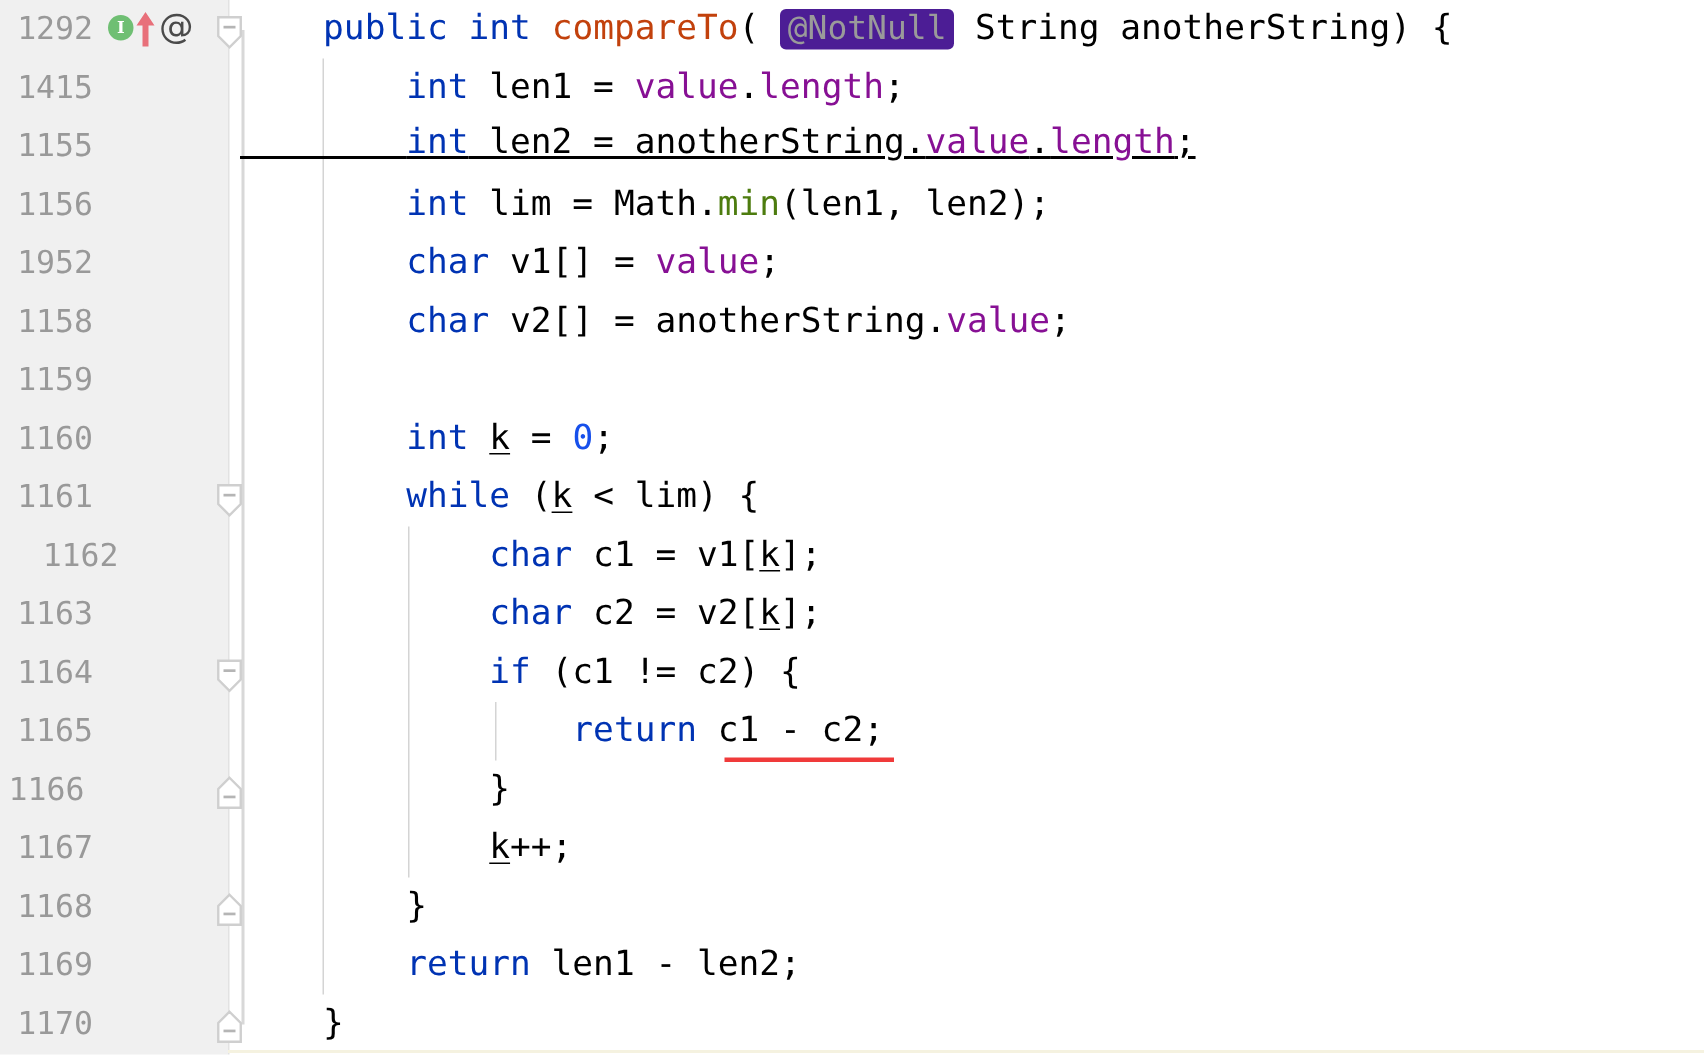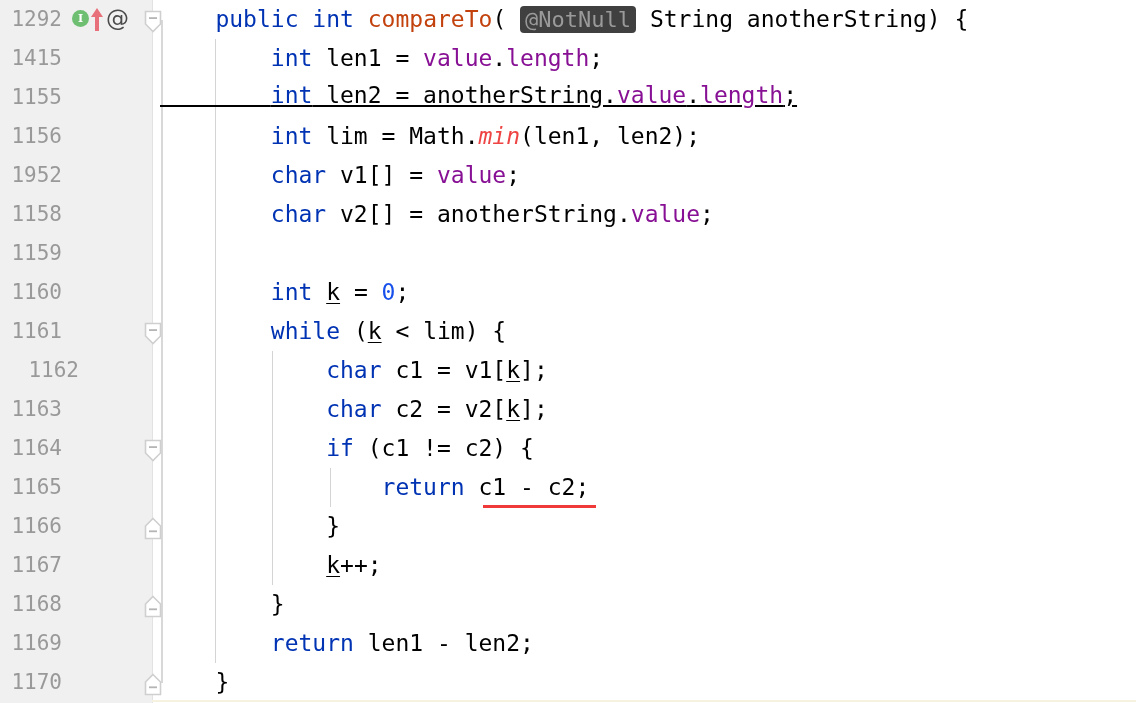--- a/index.html
+++ b/index.html
@@ -94,26 +94,26 @@
     white-space: pre;
     font-family: "DejaVu Sans Mono", "Liberation Mono", monospace;
     color: #000000;
   }
 
   .kw   { color: #0033b3; }
   .pln  { color: #000000; }
   .fld  { color: #871094; }
   .num  { color: #1750eb; }
   .meth { color: #c2410c; }
-  .stat { font-style: italic; color: #ef4444; }
+  .stat { color: #4d7c0f; }
   .ul   { text-decoration: underline; text-decoration-color: #000000;
           text-underline-offset: 3px; text-decoration-thickness: 1px; }
 
   .hint {
-    background: #404040;
+    background: #4c1d95;
     color: #9a9a9a;
     border-radius: 4px;
     padding: 1px 5px;
     font-size: 22px;
   }
 
   .err-underline {
     position: absolute;
     height: 3px;
     background: #f03a3a;
@@ -141,21 +141,21 @@
       <div class="line-num" style="top: 117px;">1156</div>
       <div class="line-num" style="top: 156px;">1952</div>
       <div class="line-num" style="top: 195px;">1158</div>
       <div class="line-num" style="top: 234px;">1159</div>
       <div class="line-num" style="top: 273px;">1160</div>
       <div class="line-num" style="top: 312px;">1161</div>
       <div class="line-num" style="top: 351px; margin-left: 17px;">1162</div>
       <div class="line-num" style="top: 390px;">1163</div>
       <div class="line-num" style="top: 429px;">1164</div>
       <div class="line-num" style="top: 468px;">1165</div>
-      <div class="line-num" style="top: 507px;">1166</div>
+      <div class="line-num" style="top: 507px; text-align: center;">1166</div>
       <div class="line-num" style="top: 546px;">1167</div>
       <div class="line-num" style="top: 585px;">1168</div>
       <div class="line-num" style="top: 624px;">1169</div>
       <div class="line-num" style="top: 663px;">1170</div>
     </div>
 
   <div class="impl-icon" style="left:72px; top:10px;">I</div>
 
   <span class="arrow-icon" style="left:89px; top:6px;">
     <svg width="16" height="26" viewBox="0 0 16 26">

